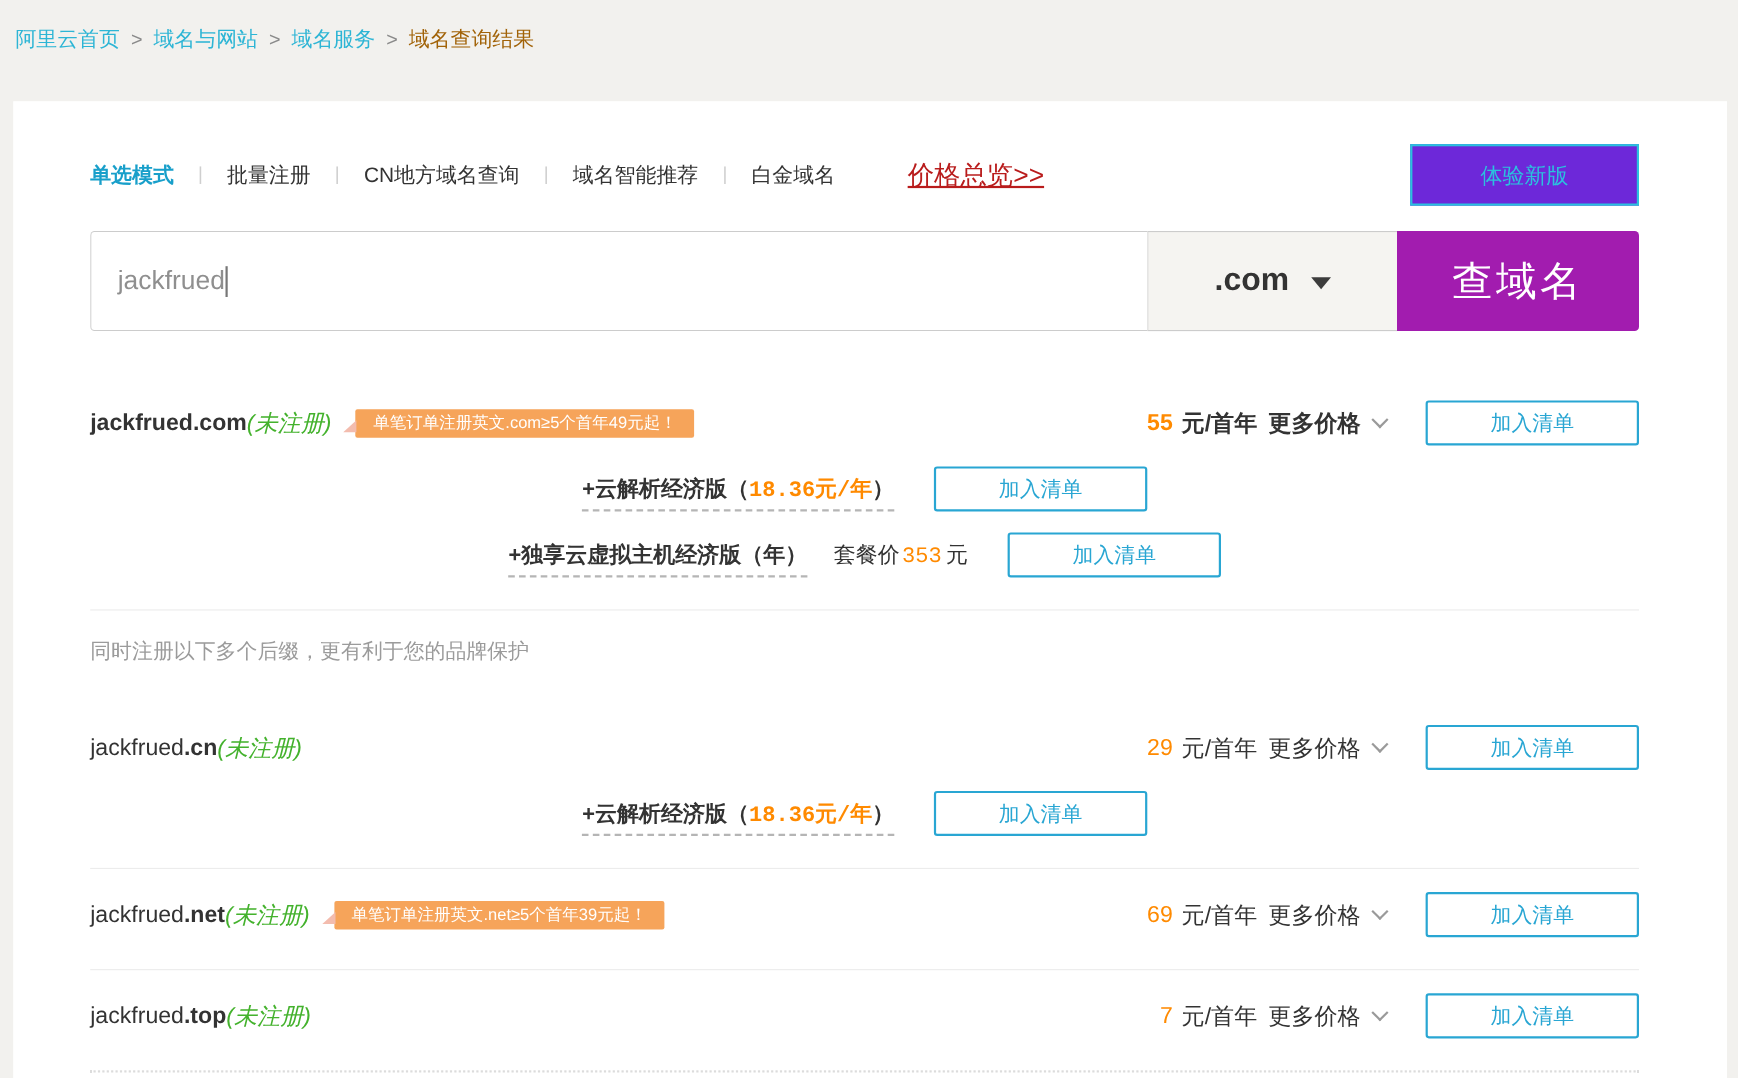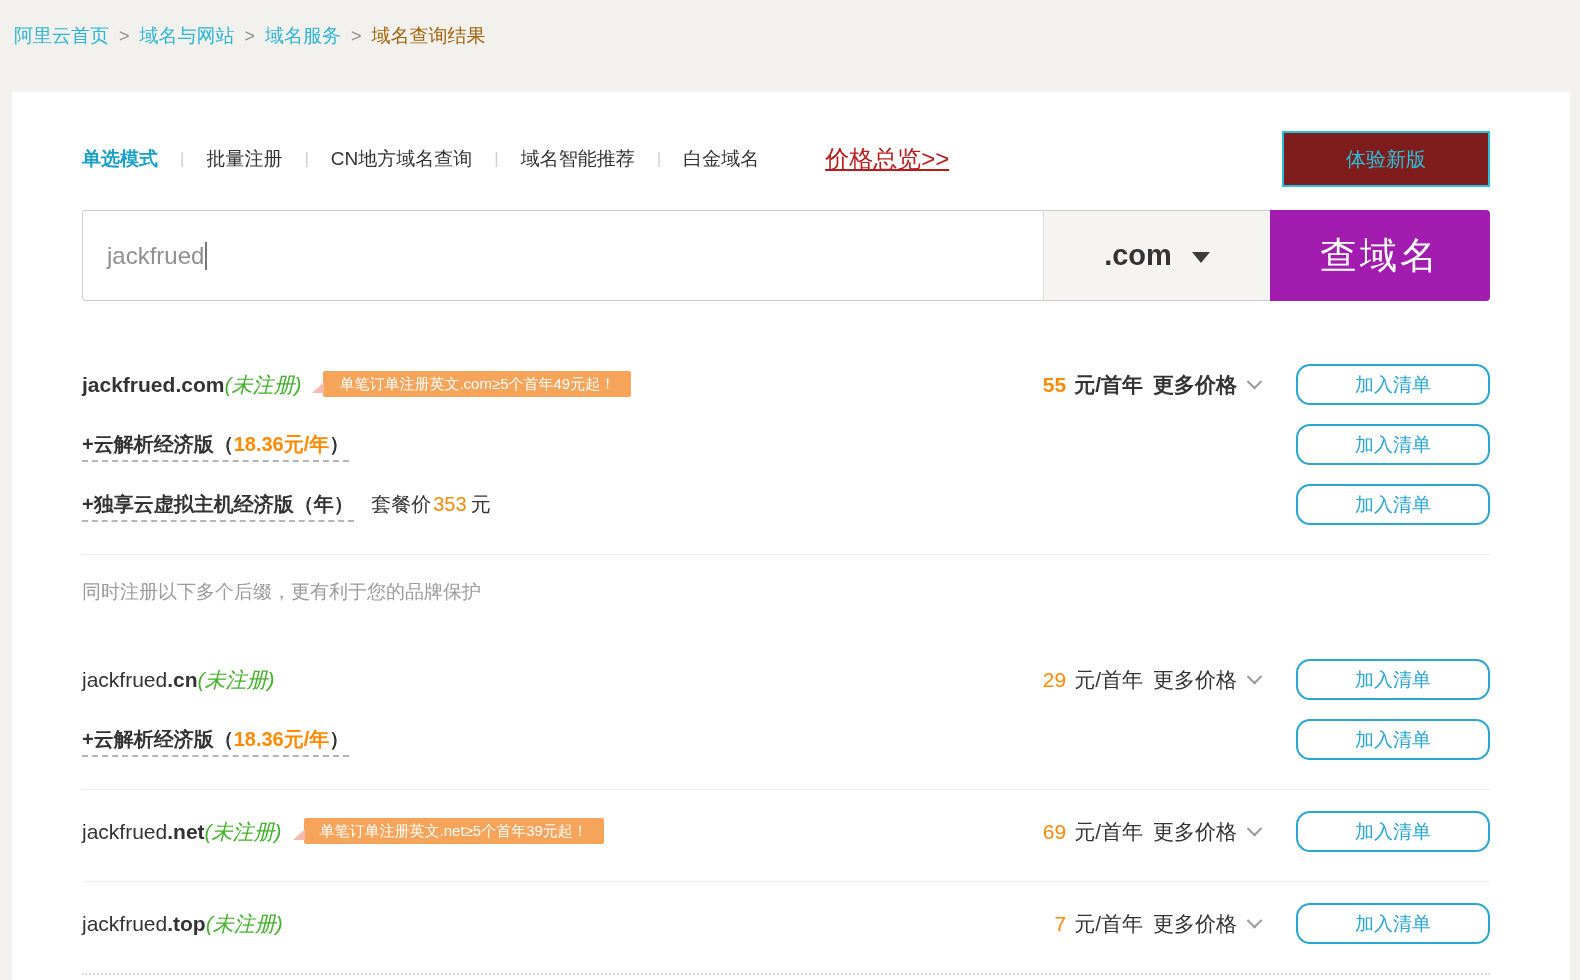--- a/index.html
+++ b/index.html
@@ -34,21 +34,21 @@
   
   .topbar { display: flex; align-items: center; }
   .tabs { display: flex; align-items: center; font-size: 19px; color: #333; }
   .tab { cursor: pointer; white-space: nowrap; }
   .tab.active { color: #189fca; font-weight: bold; }
   .tab-sep { color: #cfcfcf; margin: 0 22px; font-size: 17px; }
   .price-overview { margin-left: 66px; font-size: 24px; color: #b91c1c; cursor: pointer; white-space: nowrap; text-decoration: underline; }
   .new-version-btn {
     margin-left: auto;
     width: 208px; height: 56px;
-    background: #7f1d1d;
+    background: #6d28d9;
     border: 2px solid #2bc1de;
     color: #2bc1de;
     font-size: 20px;
     display: flex; align-items: center; justify-content: center;
     cursor: pointer;
   }
 
   
   .search-row { margin-top: 23px; display: flex; height: 91px; }
   .search-input-wrap {
@@ -89,21 +89,21 @@
     border: none;
     border-radius: 0 4px 4px 0;
     display: flex; align-items: center; justify-content: center;
     cursor: pointer;
   }
 
   
   .row { display: flex; align-items: center; height: 41px; }
   .group-com { margin-top: 63px; }
   .group-cn  { margin-top: 54px; }
-  .addon-row { margin-top: 19px; justify-content: space-between; }
+  .addon-row { margin-top: 19px; justify-content: center; font-family: Liberation Mono, monospace; }
 
   .domain { font-size: 21px; color: #333; white-space: nowrap; }
   .domain .bold { font-weight: bold; }
   .status { color: #44b22d; font-size: 21px; font-style: italic; }
 
   .badge-wrap { position: relative; margin-left: 22px; }
   .badge {
     background: #f6a45a;
     color: #fff;
     font-size: 15px;
@@ -135,21 +135,21 @@
     border-bottom: 2px solid #9a9a9a;
     transform: rotate(45deg) translate(-2px,-2px);
     margin-left: 12px;
   }
 
   .add-btn {
     margin-left: 36px;
     width: 194px; height: 41px;
     background: #fff;
     border: 2px solid #29a6d3;
-    border-radius: 14px;
+    border-radius: 3px;
     color: #29a6d3;
     font-size: 19px;
     display: flex; align-items: center; justify-content: center;
     cursor: pointer;
     flex: none;
   }
 
   .addon-text { font-size: 20px; color: #333; white-space: nowrap; }
   .addon-link {
     font-weight: bold;

